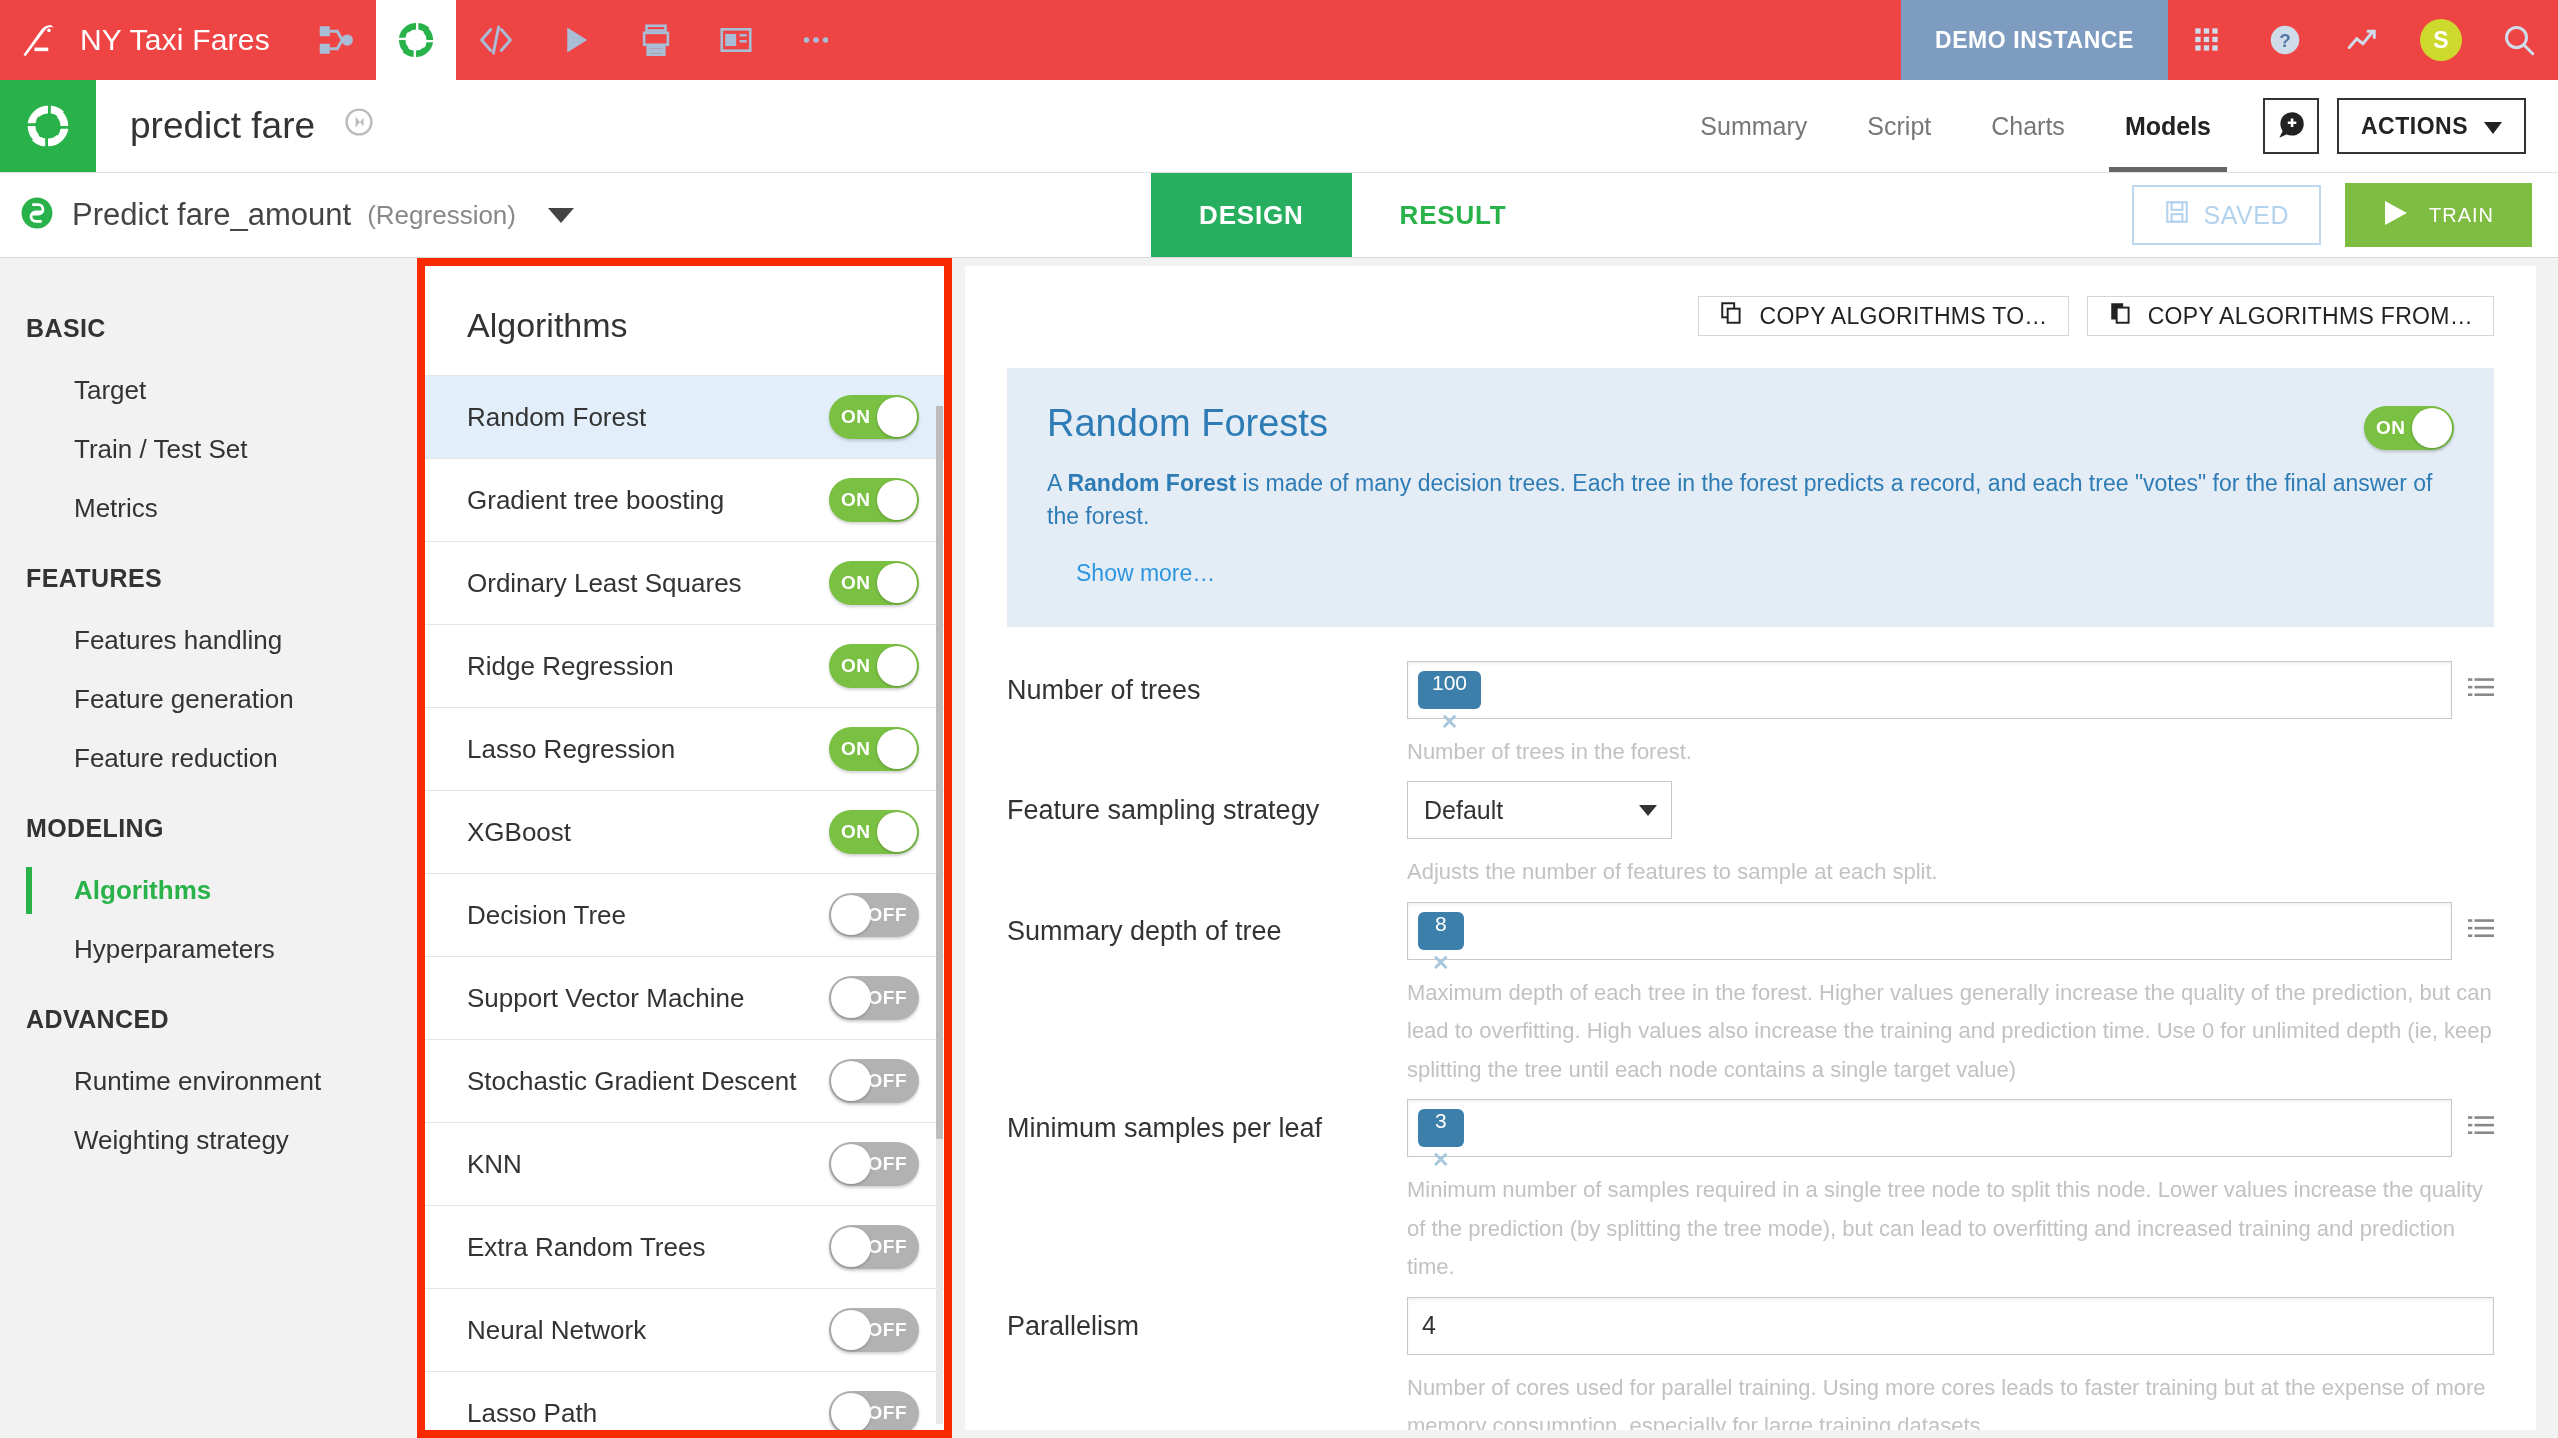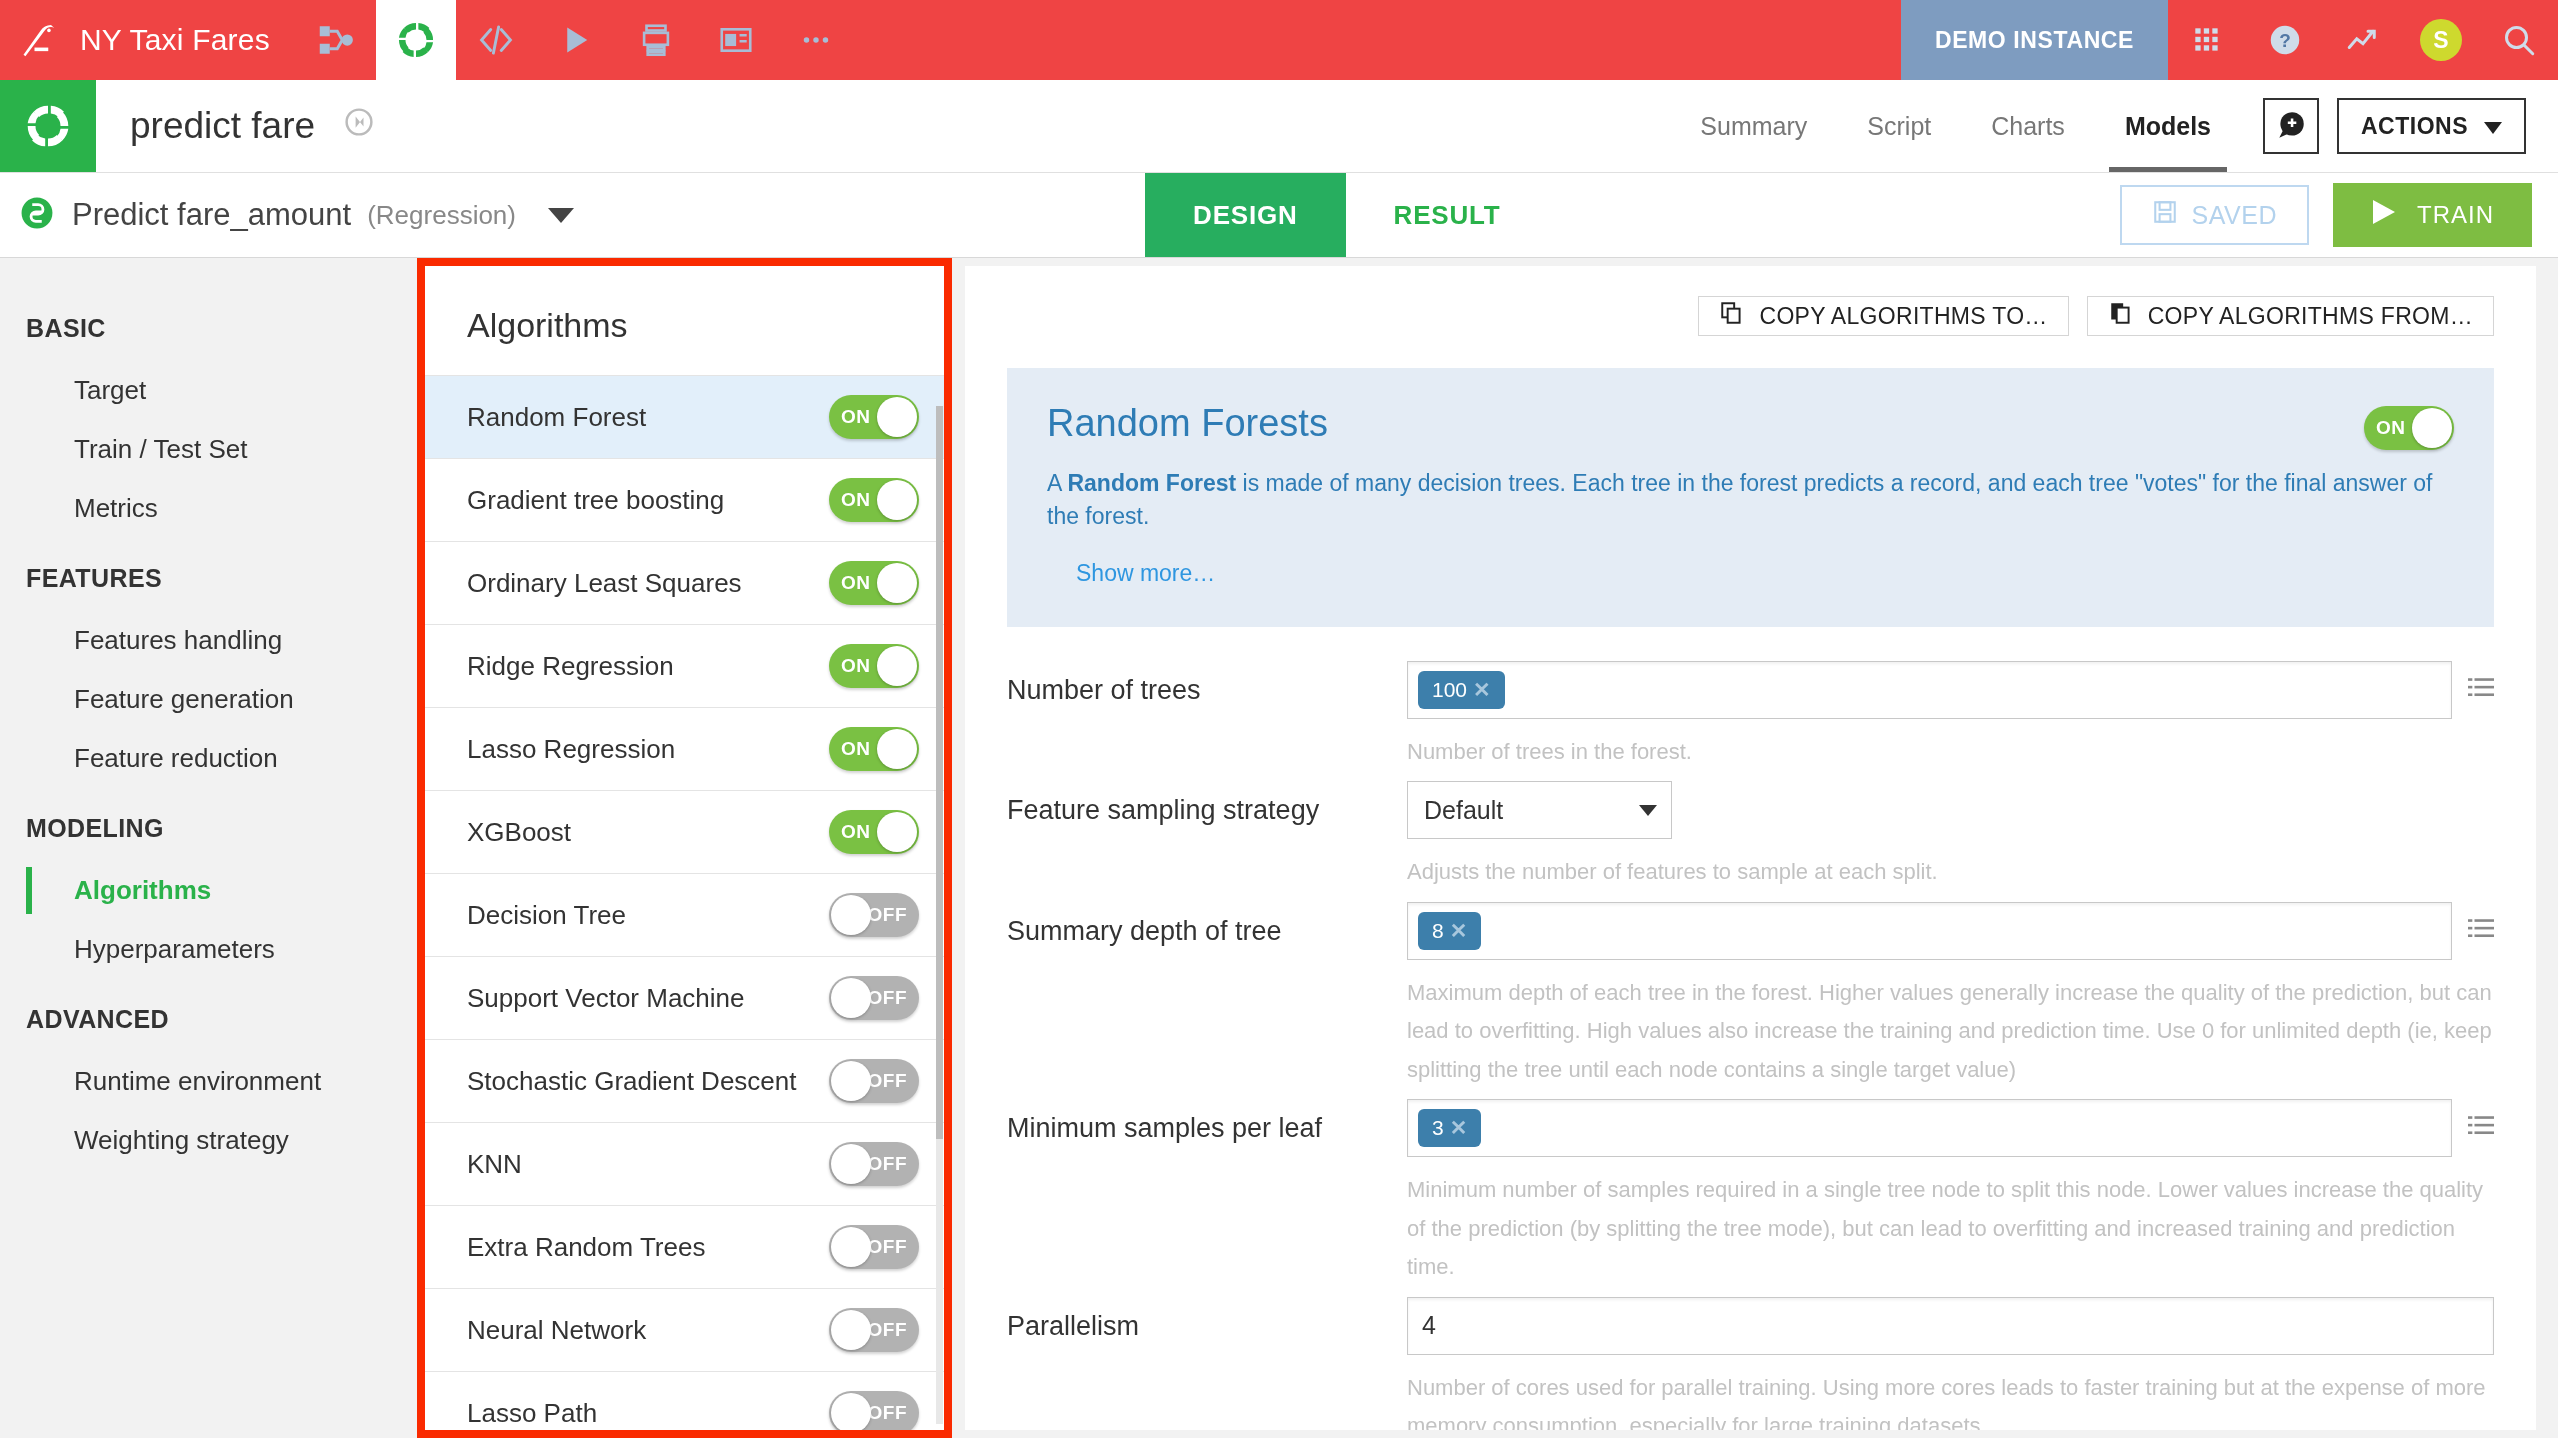--- a/index.html
+++ b/index.html
@@ -109,21 +109,21 @@
   .task-right { display: flex; align-items: center; gap: 24px; padding-right: 26px; }
   .saved-btn {
     height: 60px; padding: 0 30px; border: 2px solid #bed8f0;
     display: flex; align-items: center; gap: 14px;
     color: #b3d2ed; font-size: 25px; letter-spacing: .5px;
     background: #ffffff; cursor: default;
   }
   .train-btn {
     height: 64px; padding: 0 38px; background: #7ebd42;
     display: flex; align-items: center; gap: 20px;
-    color: #ffffff; font-size: 24px; letter-spacing: 1px; cursor: pointer;
+    color: #ffffff; font-size: 20px; letter-spacing: 1px; cursor: pointer;
   }
 
   
   .body-wrap {
     display: flex; height: calc(1438px - 80px - 93px - 85px);
     background: #f2f2f2;
   }
 
   
   .sidebar { width: 410px; background: #f2f2f2; padding-top: 30px; flex-shrink: 0; }
@@ -224,22 +224,22 @@
   }
   .fcontrol { flex: 1; }
   .fbox {
     height: 58px; border: 1px solid #c8c8c8; background: #ffffff;
     display: flex; align-items: center; padding: 0 10px;
     box-shadow: inset 0 2px 3px rgba(0,0,0,.06);
   }
   .fbox-wrap { display: flex; align-items: center; gap: 16px; }
   .chip {
     height: 38px; padding: 0 14px; border-radius: 6px; background: #3d7fab;
-    display: flex; align-items: center; gap: 6px;
-    color: #ffffff; font-size: 21px;
+    display: flex; align-items: center; gap: 15px;
+    color: #ffffff; font-size: 21px; flex-direction: column;
   }
   .chip .x { color: #a8c7dd; font-size: 21px; font-weight: 700; cursor: pointer; }
   .list-icon { width: 26px; flex-shrink: 0; }
   .fhelp {
     margin-top: 14px; font-size: 22px; color: #c2c2c2; line-height: 1.75;
     max-width: 1155px;
   }
   .fselect {
     width: 265px; height: 58px; border: 1px solid #c8c8c8; background: #ffffff;
     display: flex; align-items: center; justify-content: space-between;

